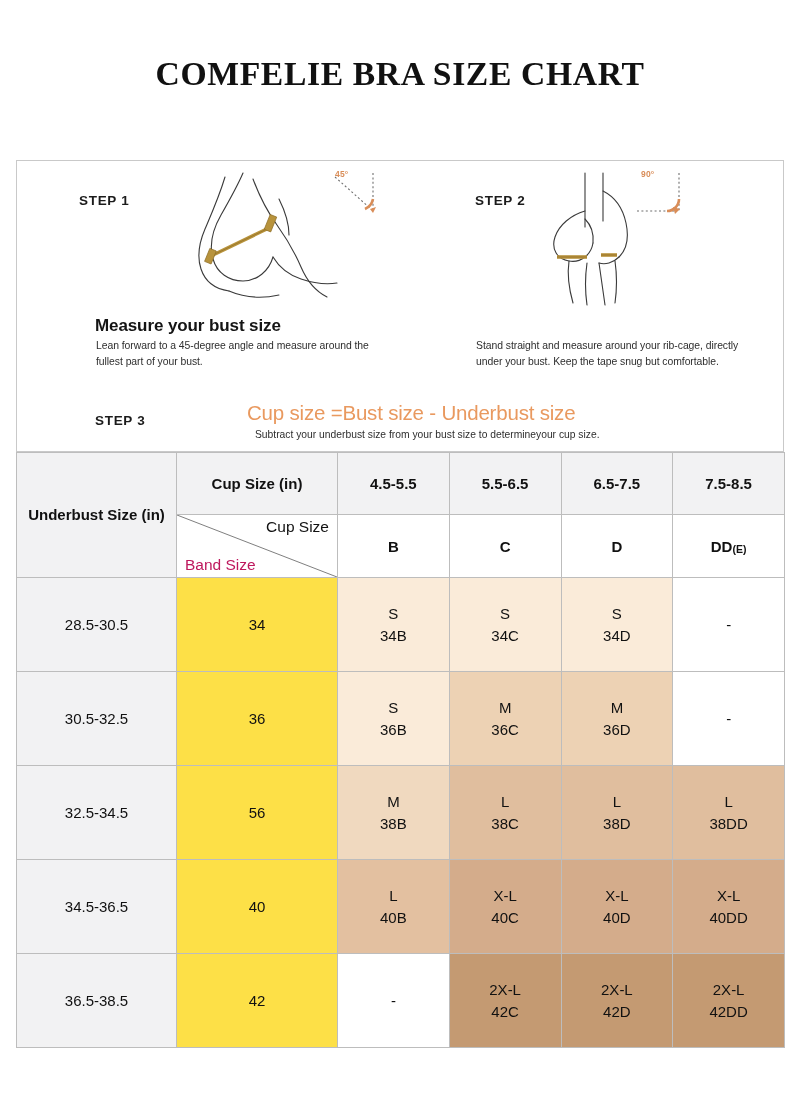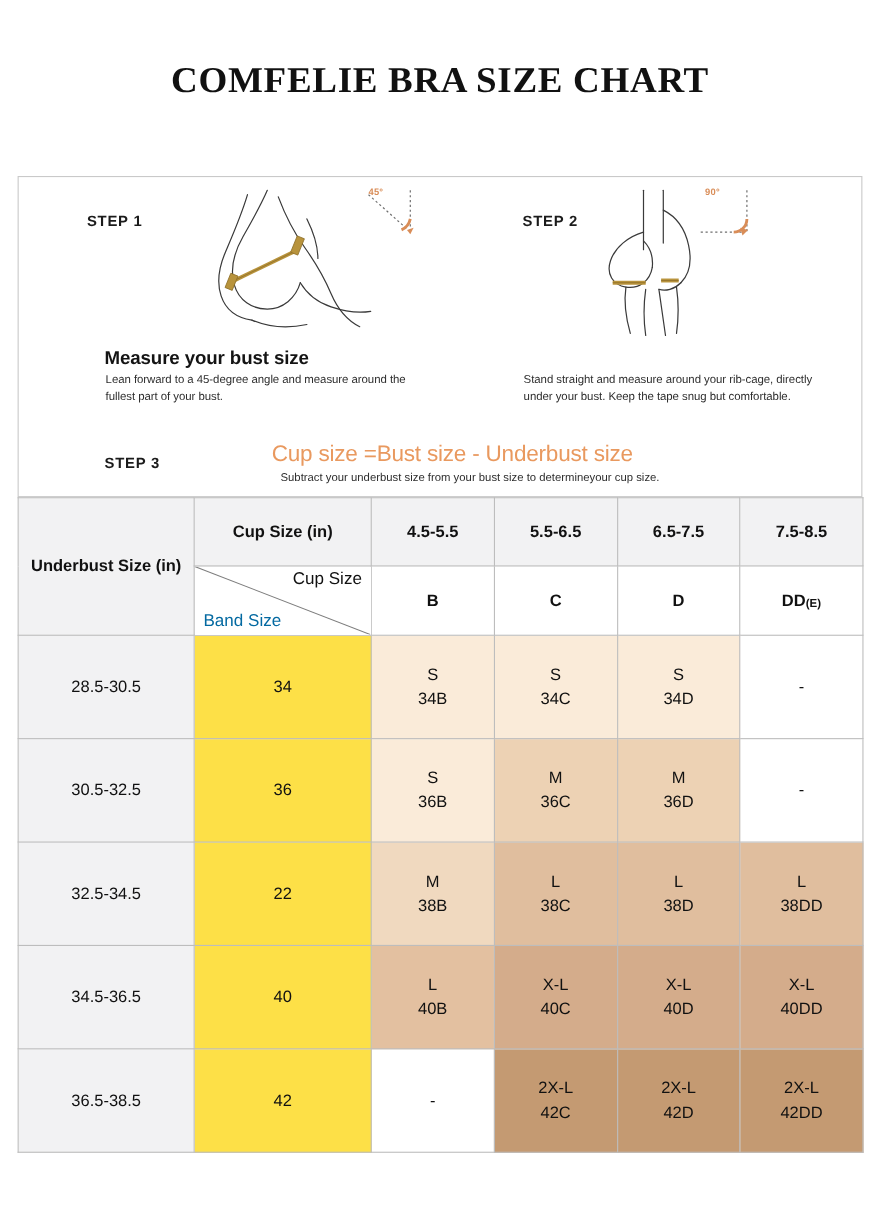--- a/index.html
+++ b/index.html
@@ -209,21 +209,21 @@
     font-size: 15.5px;
     font-weight: 400;
     color: #111;
   }
   .th-split .band-lbl {
     position: absolute;
     left: 8px;
     bottom: 3px;
     font-size: 15.5px;
     font-weight: 400;
-    color: #0369a1;
+    color: #be185d;
   }
 
   .td-underbust {
     background: #f2f2f3;
     font-size: 15.5px;
     height: 94px;
   }
   .td-band {
     background: #fde047;
     font-size: 15.5px;
@@ -396,21 +396,21 @@
             <span class="bra">36C</span>
           </td>
           <td class="td-size" style="background: rgb(237, 210, 180);">
             <span class="sz">M</span>
             <span class="bra">36D</span>
           </td>
           <td class="td-empty" style="background: rgb(255, 255, 255);">-</td>
         </tr>
         <tr>
           <td class="td-underbust">32.5-34.5</td>
-          <td class="td-band">22</td>
+          <td class="td-band">56</td>
           <td class="td-size" style="background: rgb(240, 217, 191);">
             <span class="sz">M</span>
             <span class="bra">38B</span>
           </td>
           <td class="td-size" style="background: rgb(224, 190, 158);">
             <span class="sz">L</span>
             <span class="bra">38C</span>
           </td>
           <td class="td-size" style="background: rgb(224, 190, 158);">
             <span class="sz">L</span>

